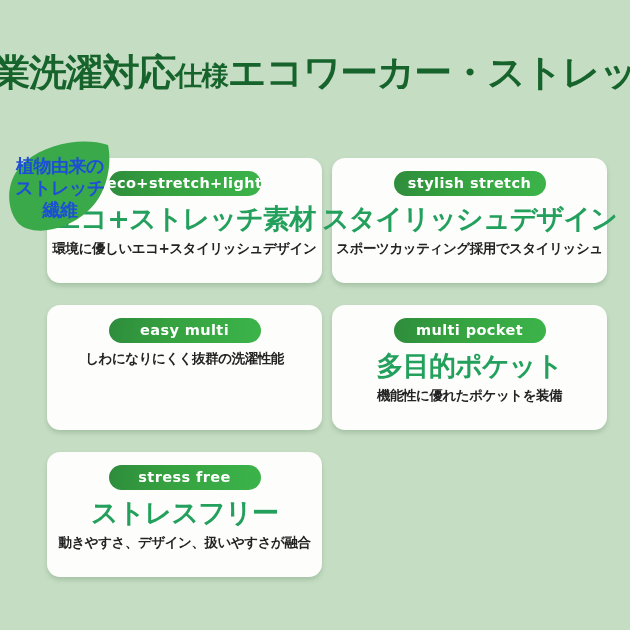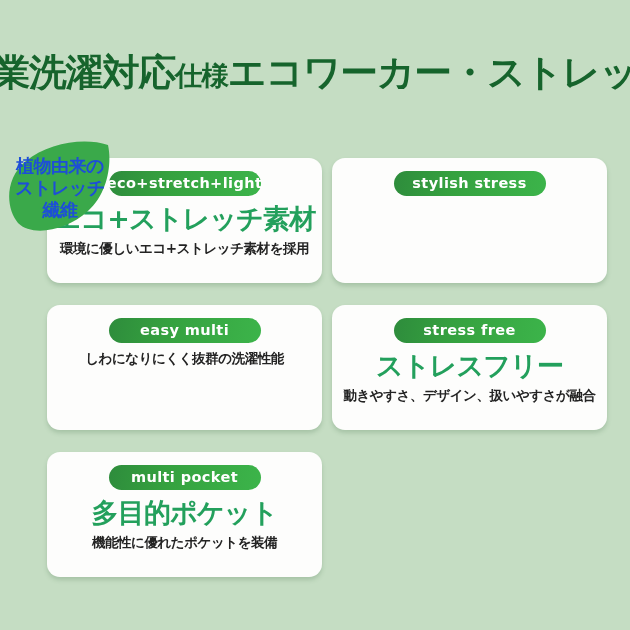--- a/index.html
+++ b/index.html
@@ -136,42 +136,44 @@
 
 <div class="title-bar">
   <div class="title-text"><span>工業洗濯対応</span><span class="title-small">仕様</span><span>エコワーカー・ストレッチ</span></div>
 </div>
 
 <div class="grid">
 
   <div class="card">
     <div class="badge">eco+stretch+light</div>
     <div class="card-heading">エコ+ストレッチ素材</div>
-    <div class="card-desc">環境に優しいエコ+ストレッチ素材を採用</div>
+    <div class="card-desc">環境に優しいエコ+スタイリッシュデザイン</div>
   </div>
 
   <div class="card">
-    <div class="badge">stylish stress</div>
+    <div class="badge">stylish stretch</div>
+    <div class="card-heading">スタイリッシュデザイン</div>
+    <div class="card-desc">スポーツカッティング採用でスタイリッシュ</div>
   </div>
 
   <div class="card">
     <div class="badge">easy multi</div>
     <div class="card-desc">しわになりにくく抜群の洗濯性能</div>
   </div>
 
   <div class="card">
+    <div class="badge">multi pocket</div>
+    <div class="card-heading">多目的ポケット</div>
+    <div class="card-desc">機能性に優れたポケットを装備</div>
+  </div>
+
+  <div class="card">
     <div class="badge">stress free</div>
     <div class="card-heading">ストレスフリー</div>
     <div class="card-desc">動きやすさ、デザイン、扱いやすさが融合</div>
-  </div>
-
-  <div class="card">
-    <div class="badge">multi pocket</div>
-    <div class="card-heading">多目的ポケット</div>
-    <div class="card-desc">機能性に優れたポケットを装備</div>
   </div>
 
 </div>
 
 <div class="leaf">
   <svg viewBox="0 0 104 92" width="104" height="92">
     <path d="M100 4 C 76 -4, 40 2, 18 20 C -4 38, -2 68, 10 82 C 24 96, 58 90, 80 70 C 100 52, 104 22, 100 4 Z" fill="#3aa94a"></path>
   </svg>
   <div class="leaf-text">
     <span>植物由来の</span>

